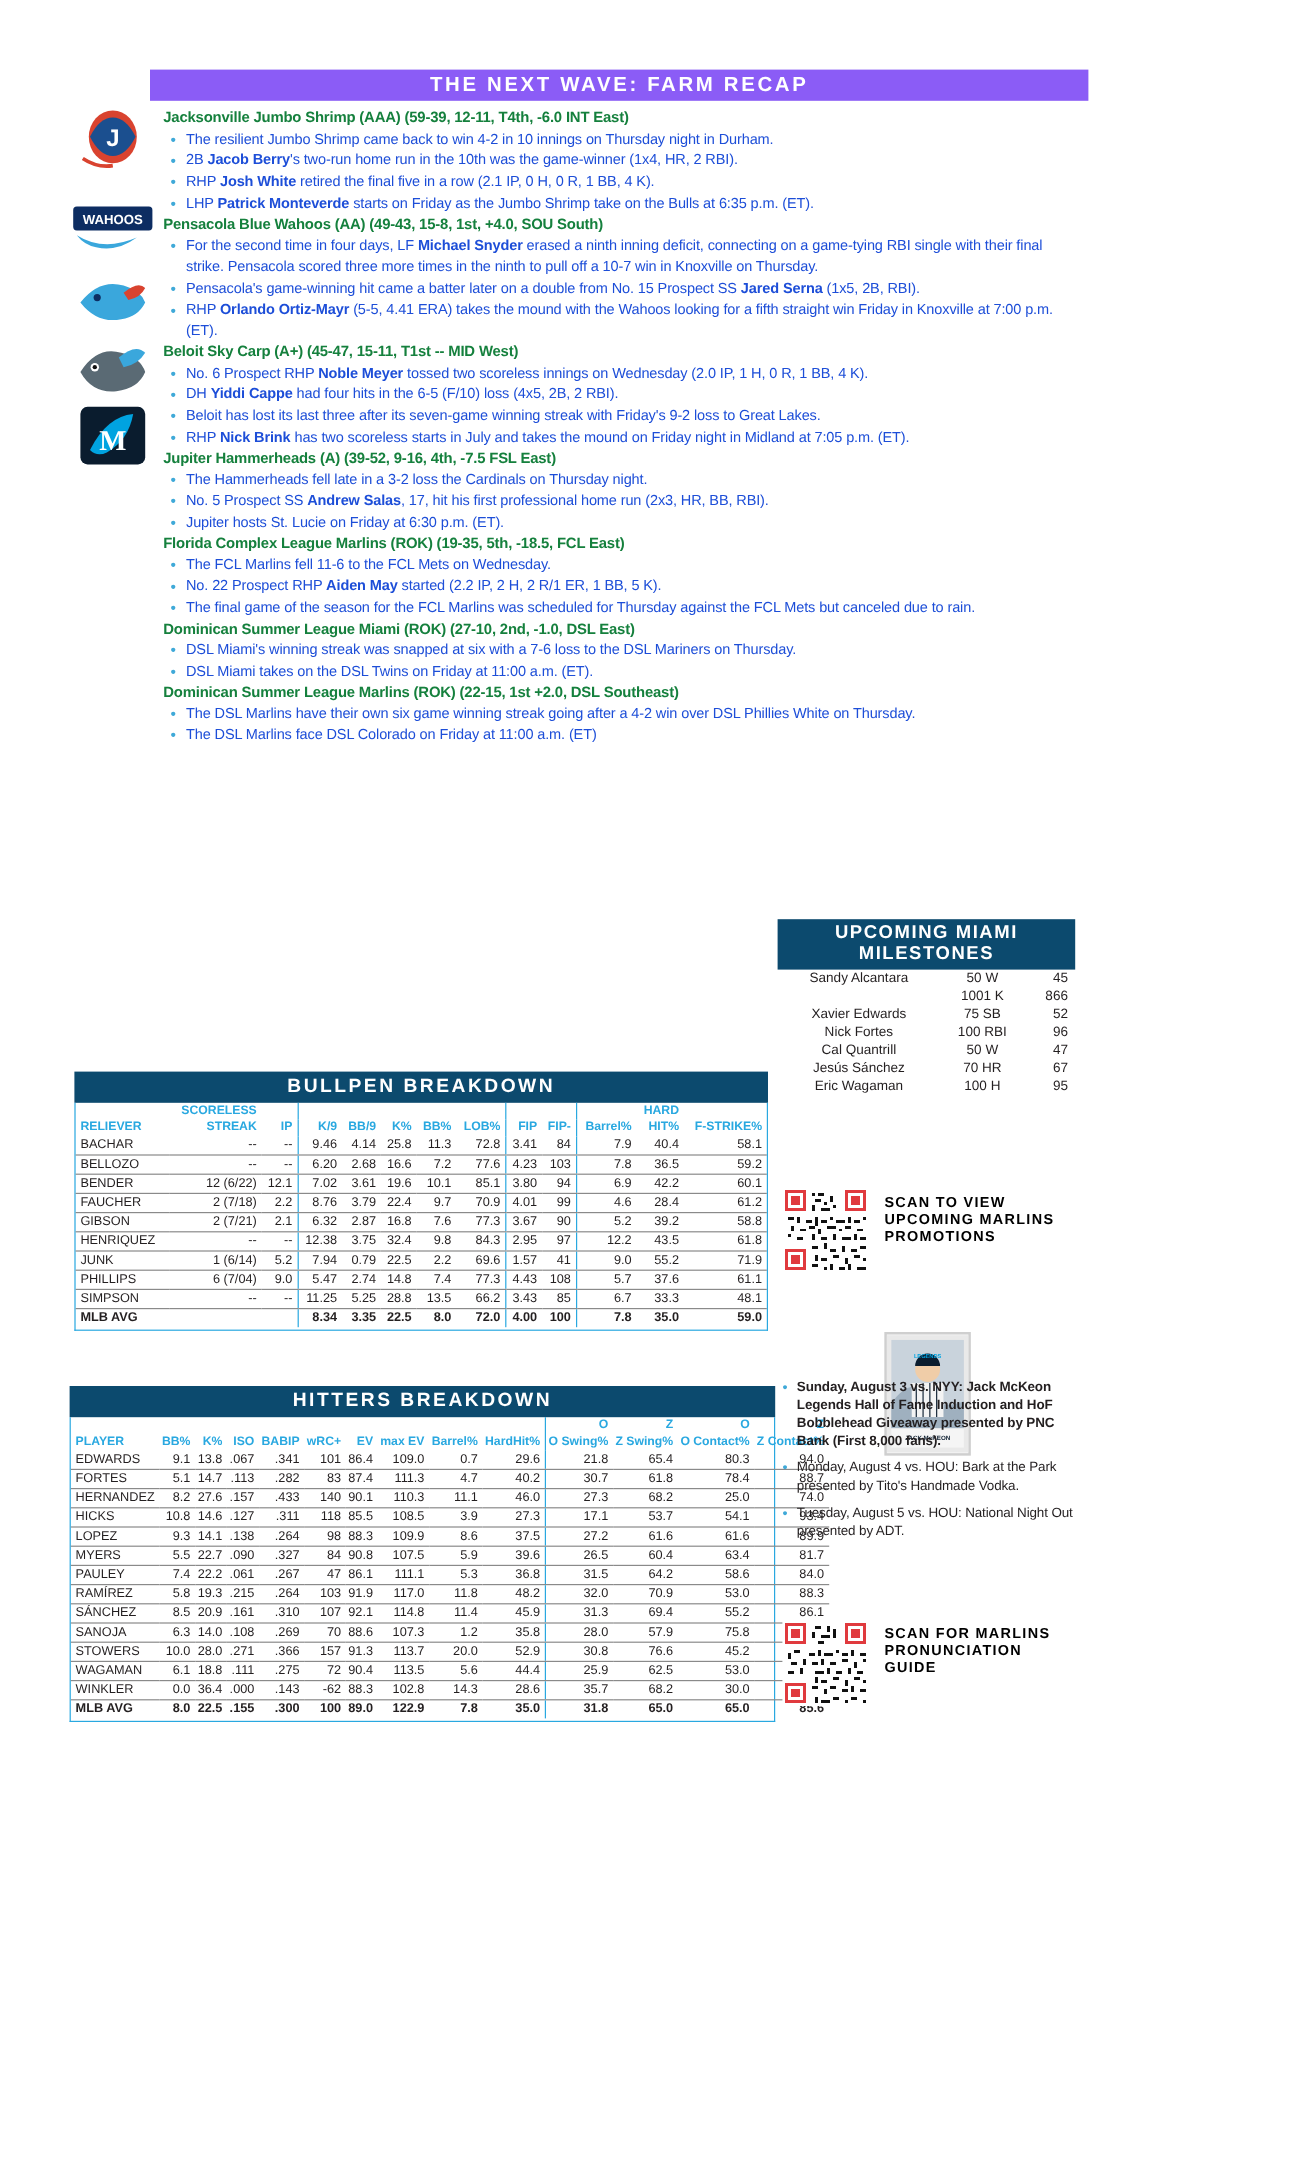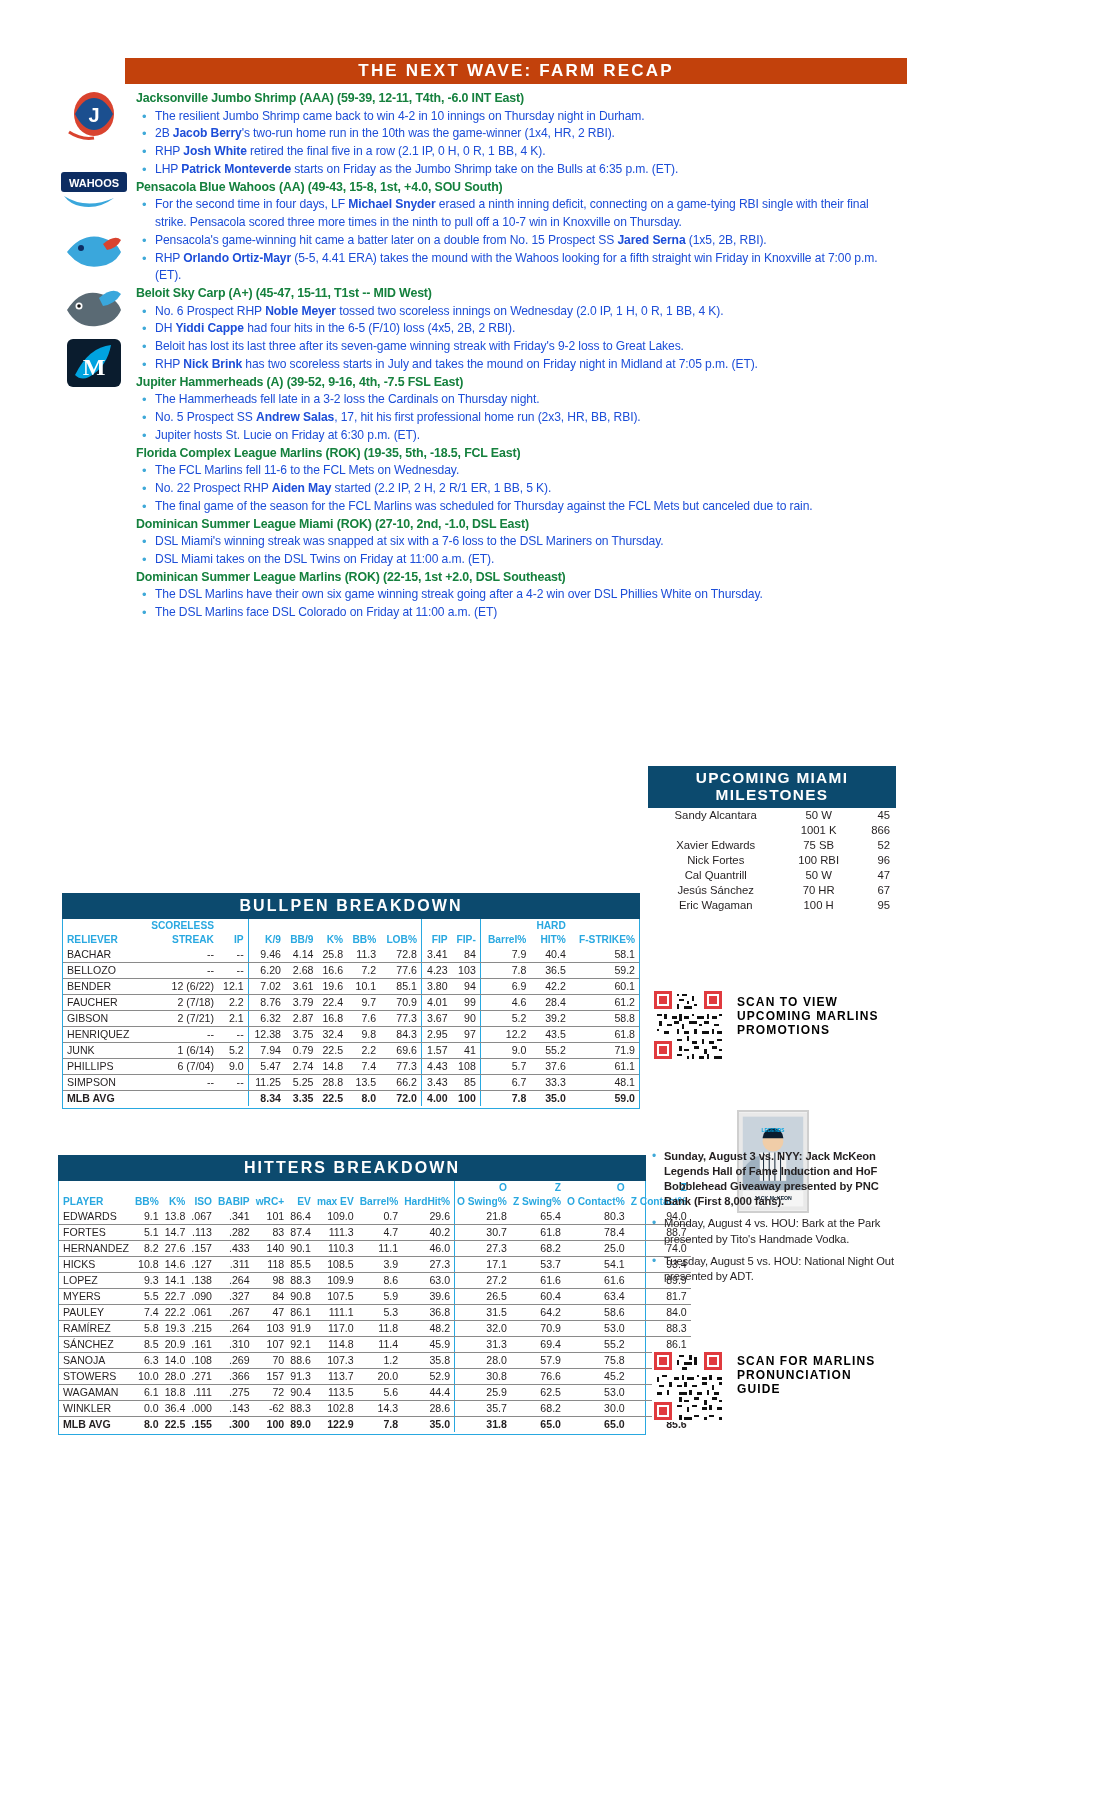--- a/index.html
+++ b/index.html
@@ -10,21 +10,21 @@
     font-family:"Liberation Sans", sans-serif;
     color:#231f20;
     position:relative;
     overflow:hidden;
   }
   .page { position:relative; width:1093px; height:1800px; }
 
   
   .banner {
     position:absolute;
-    background:#c2410c;
+    background:#8b5cf6;
     color:#ffffff;
     text-align:center;
     font-weight:bold;
     letter-spacing:1.6px;
     font-stretch:condensed;
     display:flex; align-items:center; justify-content:center;
   }
   #farm-banner {
     left:125px; top:58px; width:782px; height:26px;
     font-size:17px; letter-spacing:2.2px;
@@ -484,21 +484,21 @@
             <tr>
               <td class="lbl">LOPEZ</td>
               <td>9.3</td>
               <td>14.1</td>
               <td>.138</td>
               <td>.264</td>
               <td>98</td>
               <td>88.3</td>
               <td>109.9</td>
               <td>8.6</td>
-              <td>63.0</td>
+              <td>37.5</td>
               <td class=" sep">27.2</td>
               <td>61.6</td>
               <td>61.6</td>
               <td>89.9</td>
             </tr>
             <tr>
               <td class="lbl">MYERS</td>
               <td>5.5</td>
               <td>22.7</td>
               <td>.090</td>

